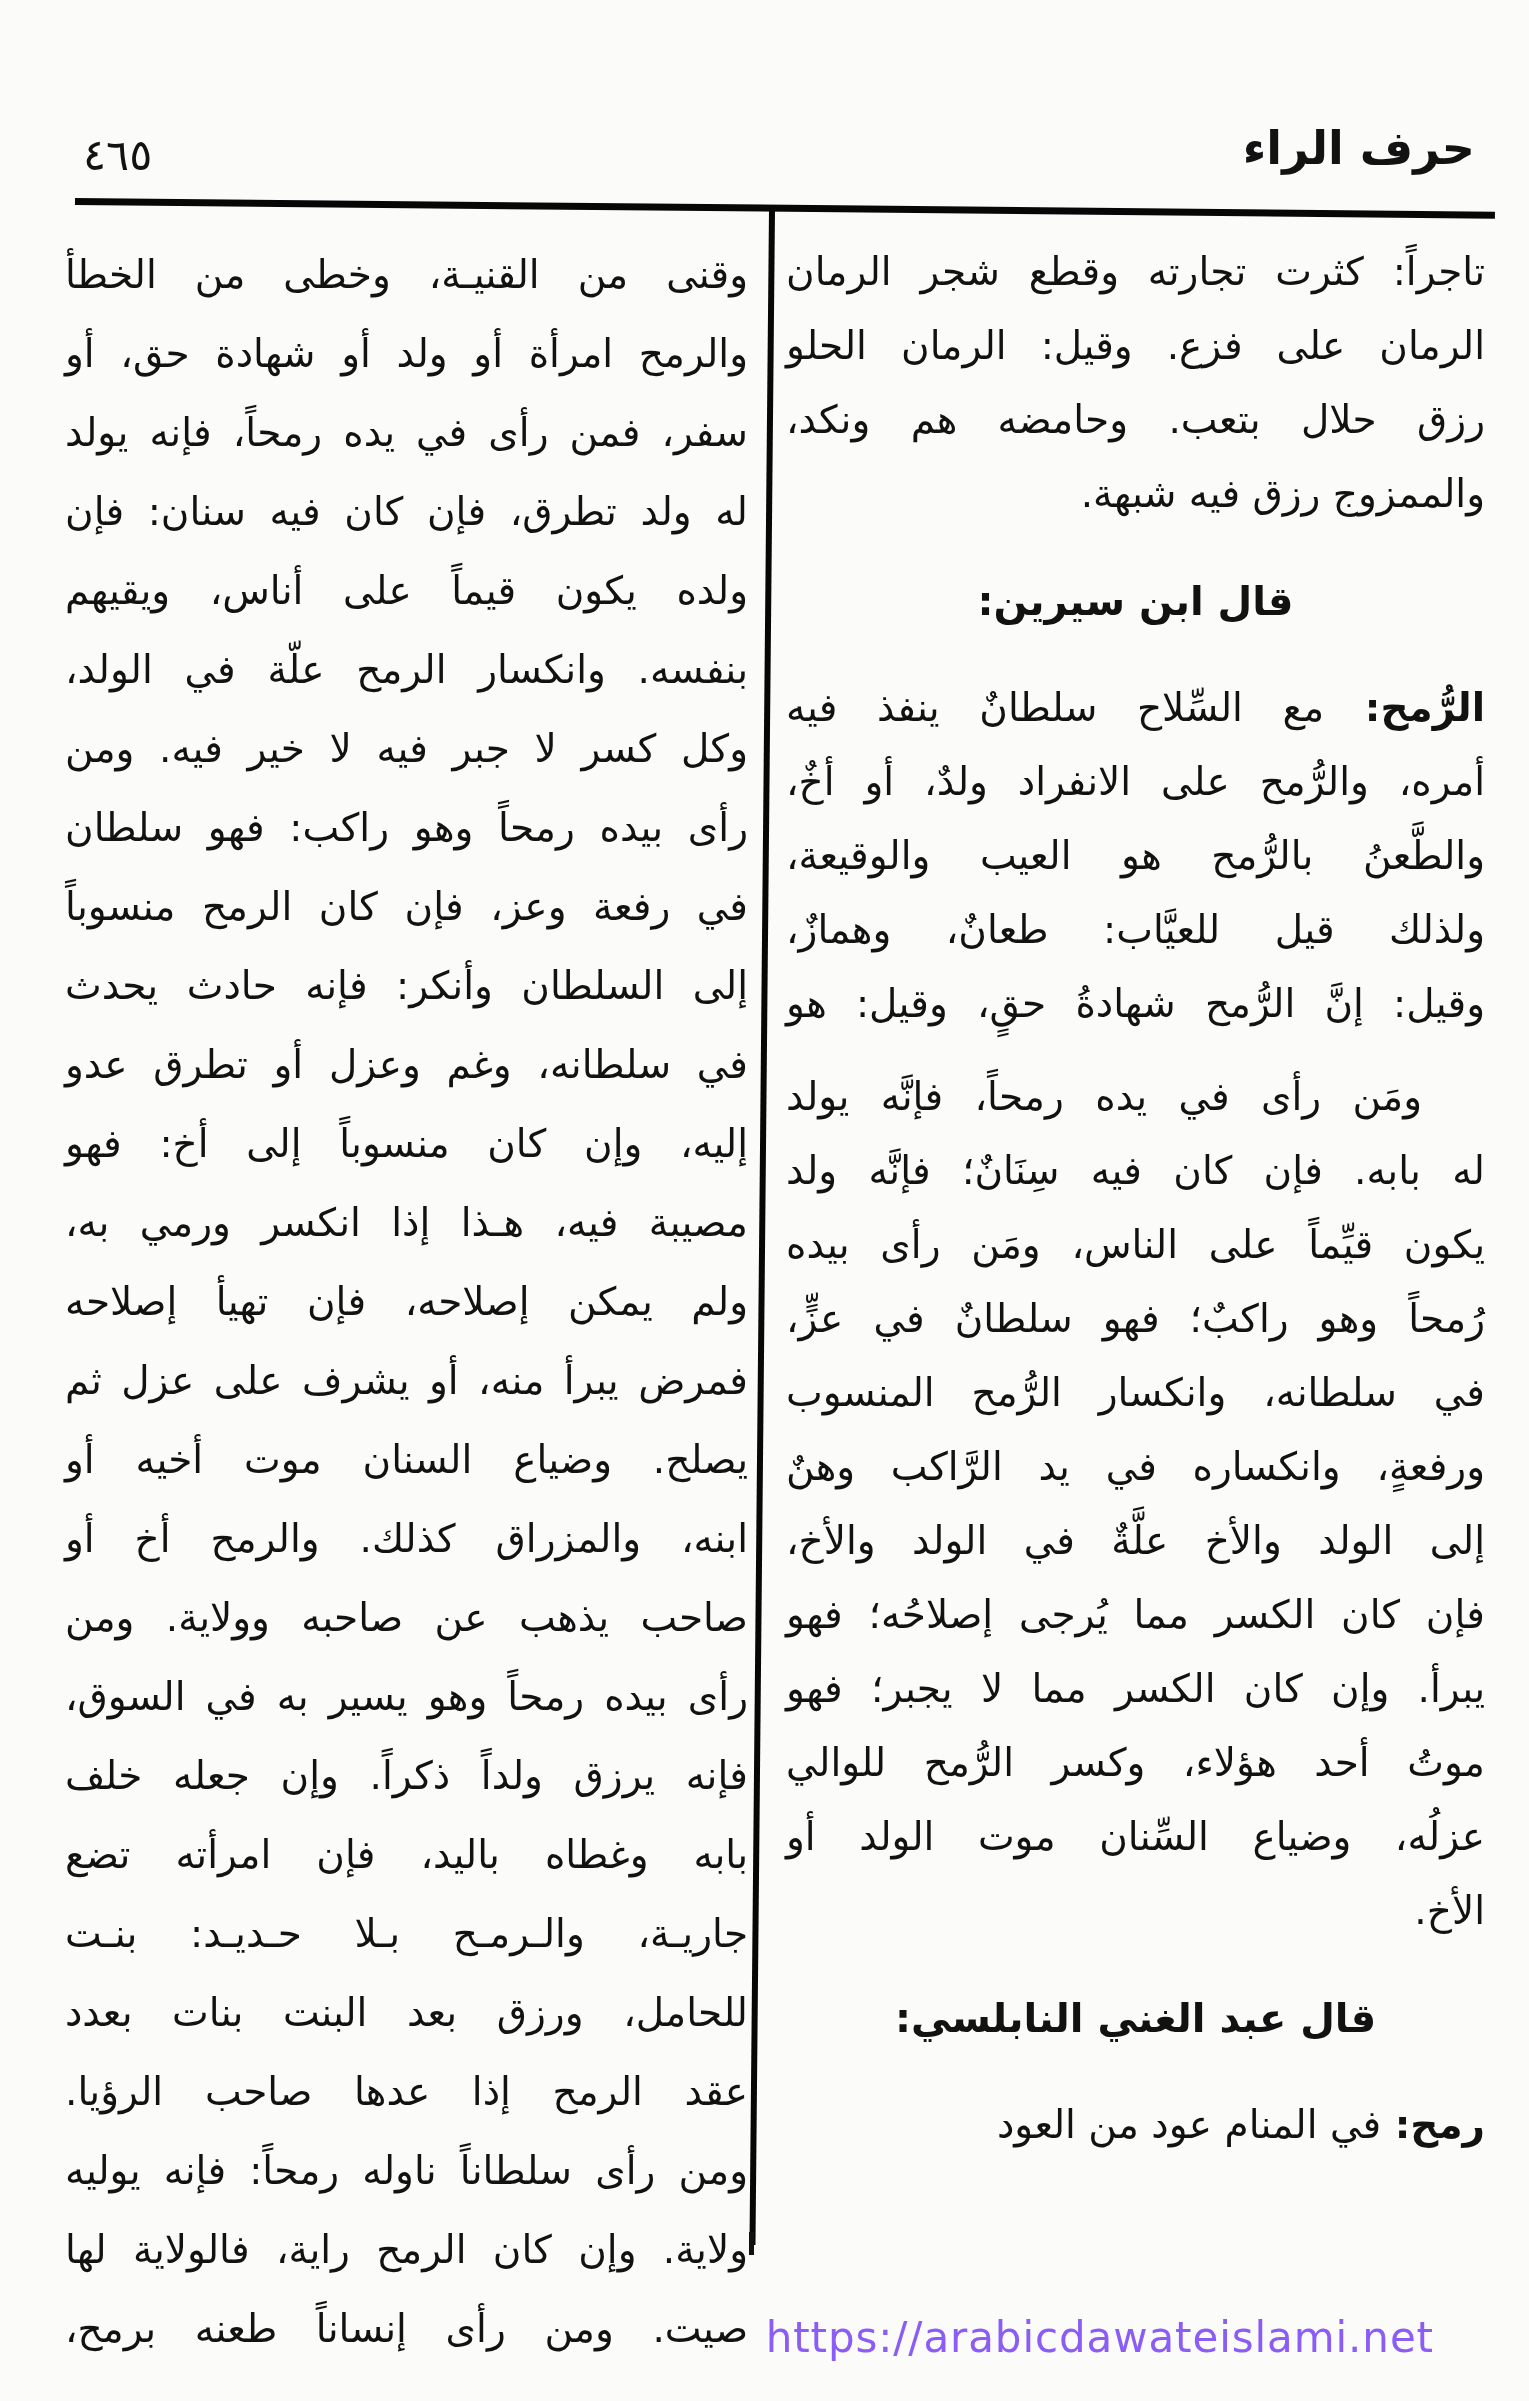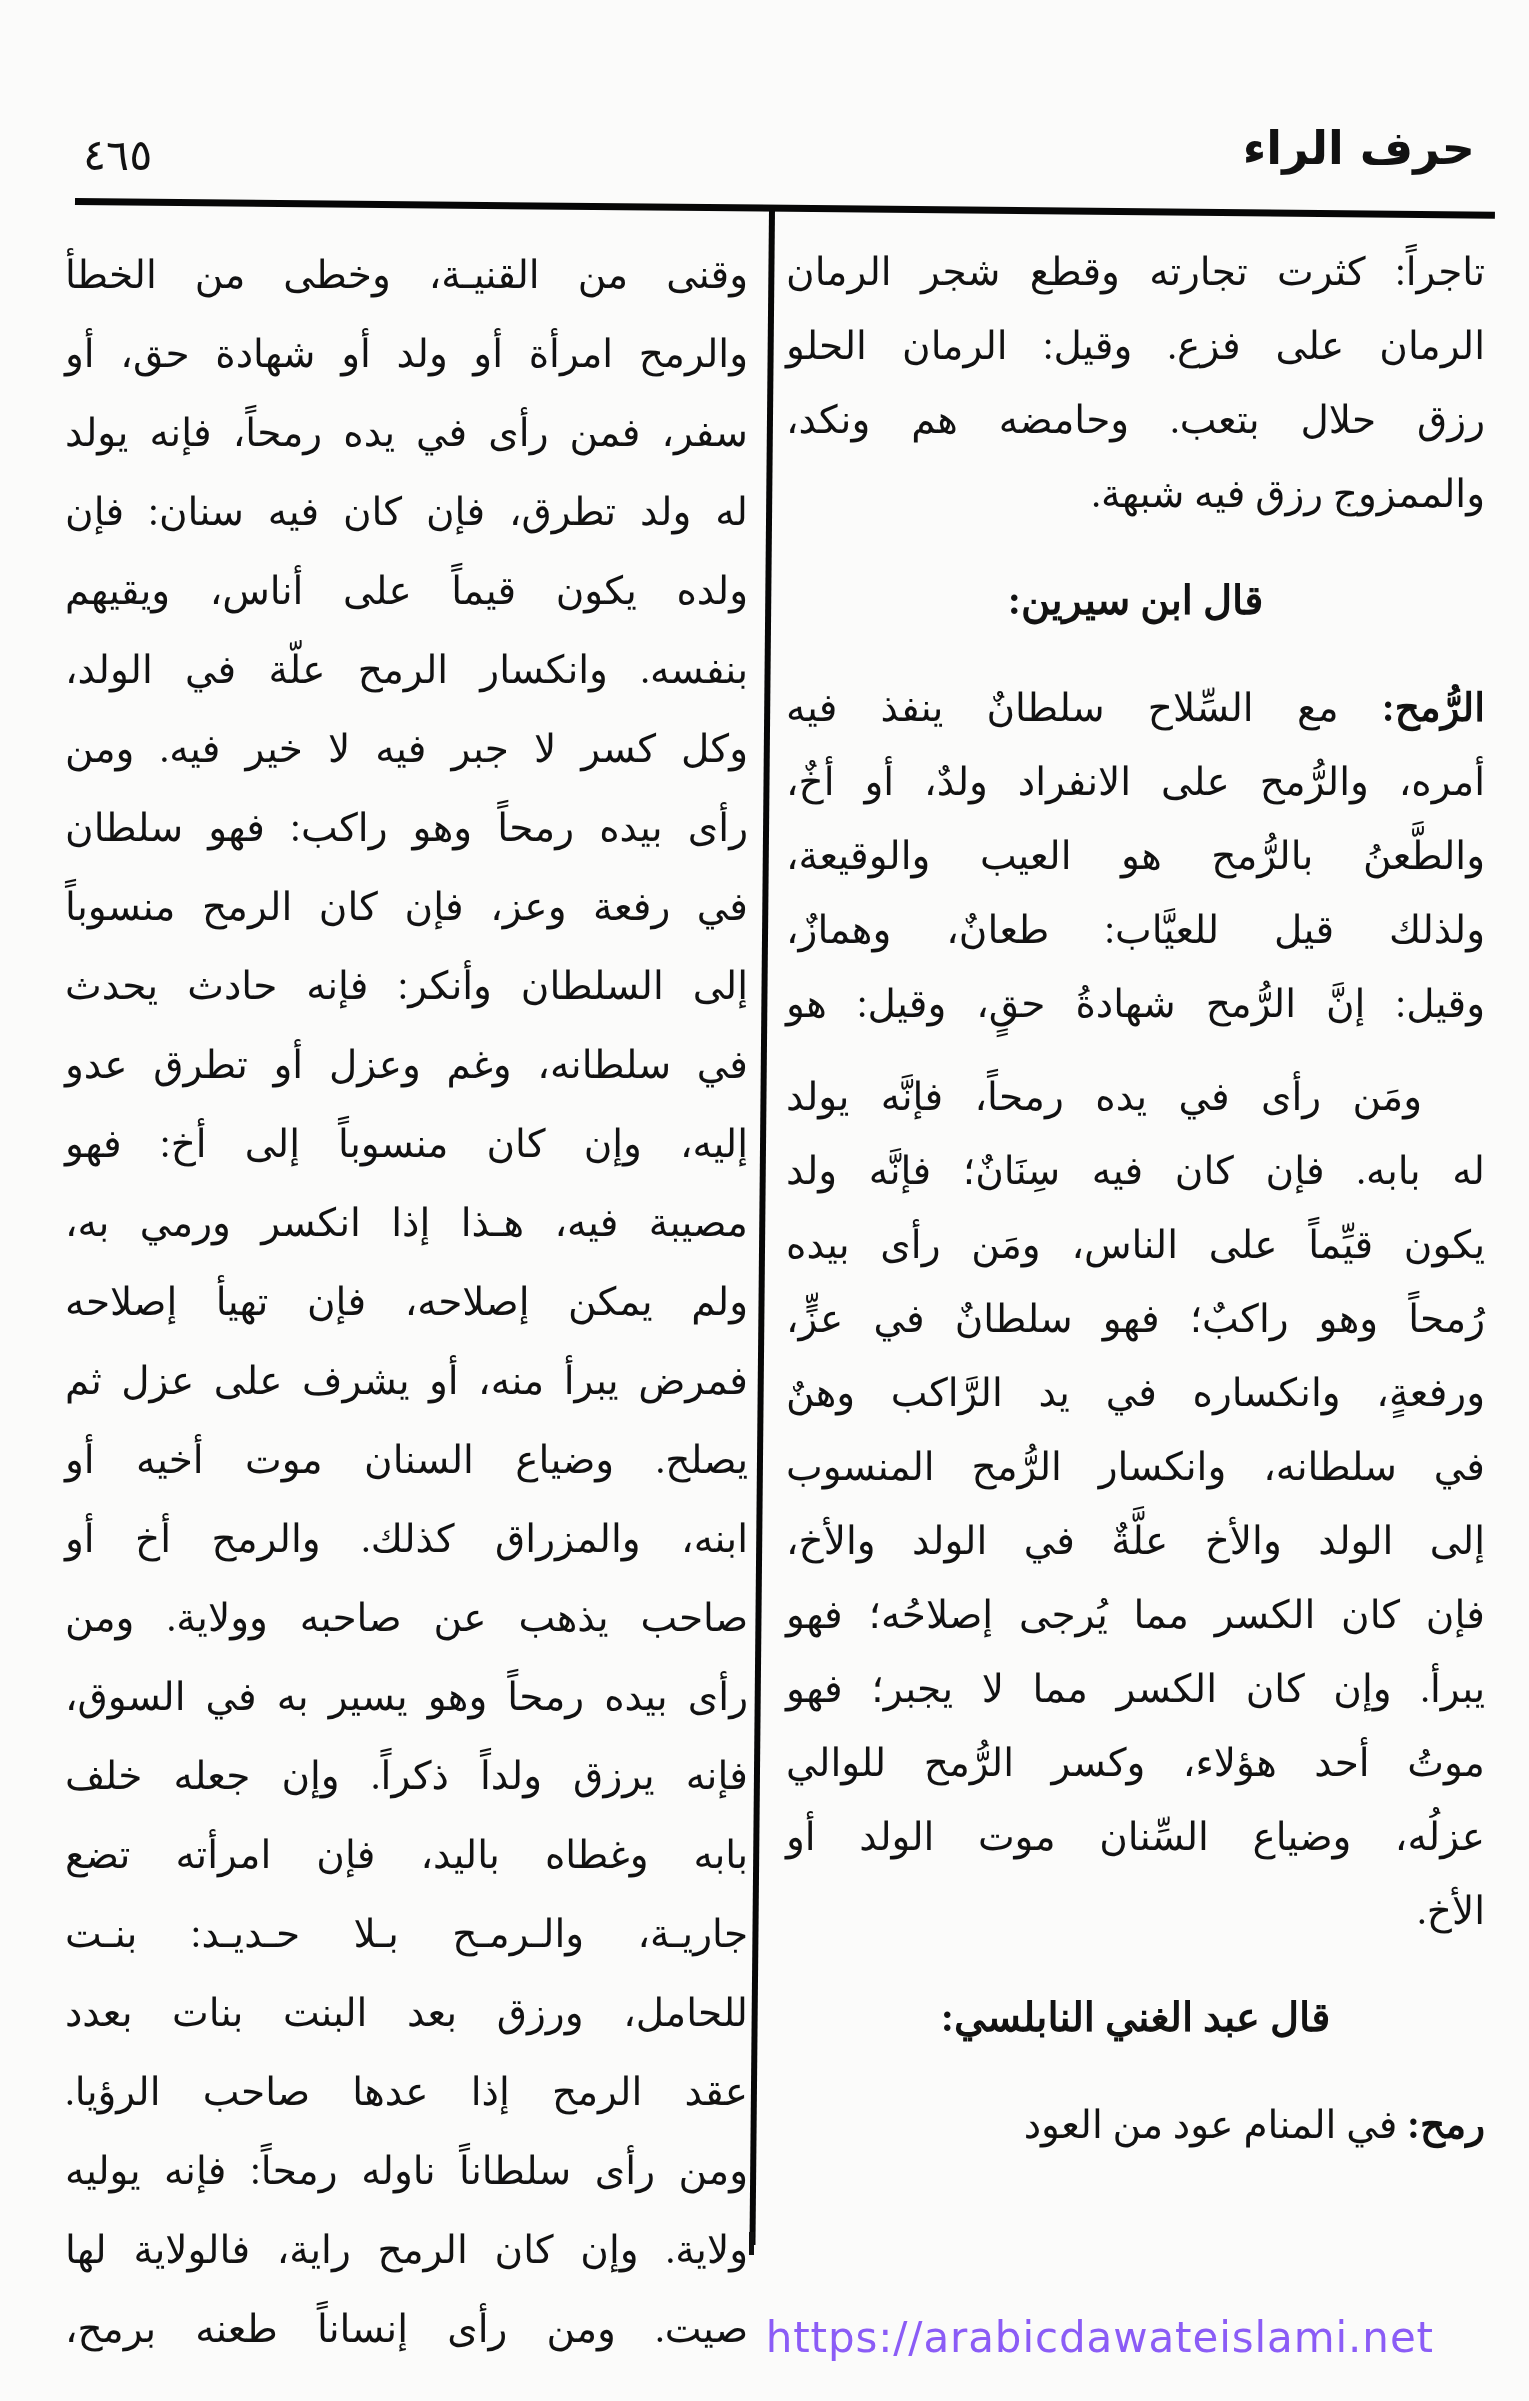--- a/index.html
+++ b/index.html
@@ -48,21 +48,20 @@
     height: 2035px;
     background: #070707;
     transform: rotate(0.55deg);
     transform-origin: top center;
   }
   
   .column {
     position: absolute;
     top: 235px;
     font-size: 39px;
-    font-family: Liberation Serif, serif;
   }
   .column-right { right: 44px;  width: 699px; }
   .column-left  { left: 65px;   width: 683px; }
 
   .block + .block { margin-top: 19px; }
   .block.heading  { margin-top: 33px; margin-bottom: 33px; }
 
   .line {
     text-align: justify;
     text-align-last: justify;
@@ -130,22 +129,22 @@
         <div class="line">أمره، والرُّمح على الانفراد ولدٌ، أو أخٌ،</div>
         <div class="line">والطَّعنُ بالرُّمح هو العيب والوقيعة،</div>
         <div class="line">ولذلك قيل للعيَّاب: طعانٌ، وهمازٌ،</div>
         <div class="line">وقيل: إنَّ الرُّمح شهادةُ حقٍ، وقيل: هو</div>
       </div>
       <div class="block para">
         <div class="line firstline">ومَن رأى في يده رمحاً، فإنَّه يولد</div>
         <div class="line">له بابه. فإن كان فيه سِنَانٌ؛ فإنَّه ولد</div>
         <div class="line">يكون قيِّماً على الناس، ومَن رأى بيده</div>
         <div class="line">رُمحاً وهو راكبٌ؛ فهو سلطانٌ في عزٍّ،</div>
+        <div class="line">في سلطانه، وانكسار الرُّمح المنسوب</div>
         <div class="line">ورفعةٍ، وانكساره في يد الرَّاكب وهنٌ</div>
-        <div class="line">في سلطانه، وانكسار الرُّمح المنسوب</div>
         <div class="line">إلى الولد والأخ علَّةٌ في الولد والأخ،</div>
         <div class="line">فإن كان الكسر مما يُرجى إصلاحُه؛ فهو</div>
         <div class="line">يبرأ. وإن كان الكسر مما لا يجبر؛ فهو</div>
         <div class="line">موتُ أحد هؤلاء، وكسر الرُّمح للوالي</div>
         <div class="line">عزلُه، وضياع السِّنان موت الولد أو</div>
         <div class="line endline">الأخ.</div>
       </div>
       <div class="block heading">
         <div class="line endline">قال عبد الغني النابلسي:</div>
       </div>

